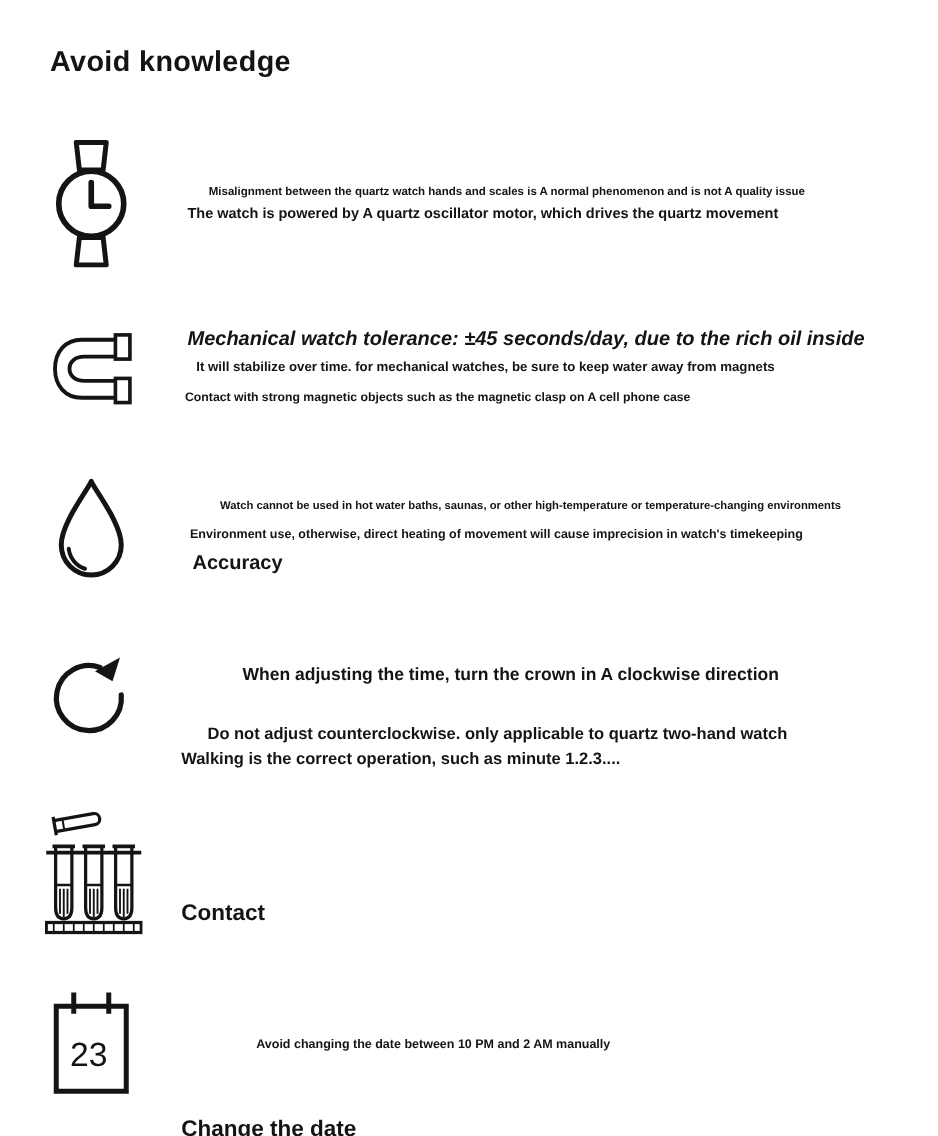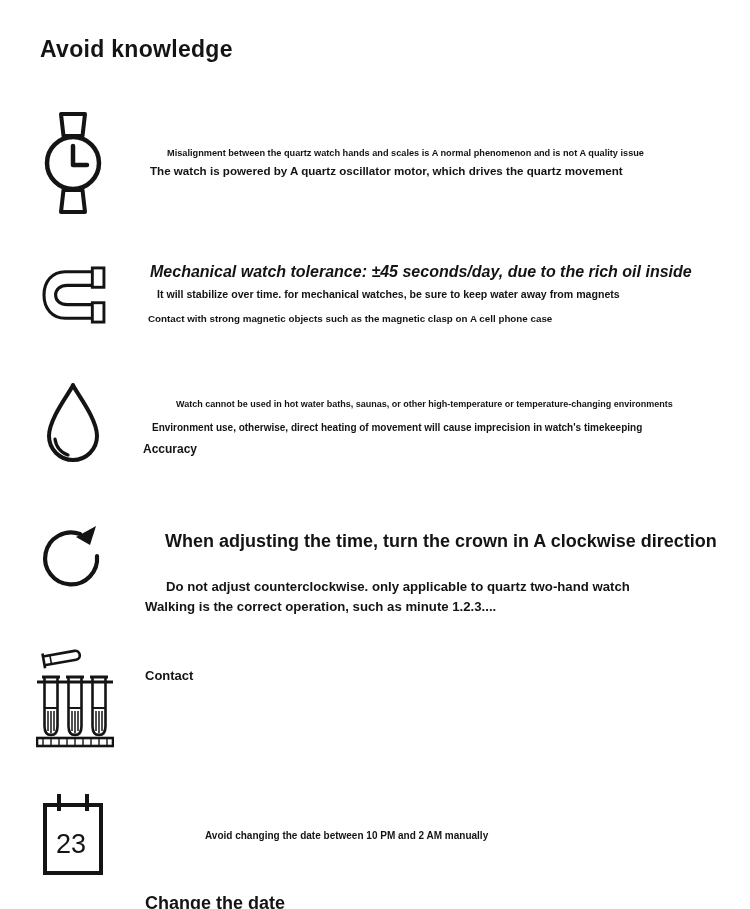--- a/index.html
+++ b/index.html
@@ -15,26 +15,26 @@
   .i4 { left:40px; top:520px; }
   .i5 { left:36px; top:644px; }
   .i6 { left:42px; top:789px; }
   .s1l1 { left:167px; top:148px; font-size:9.2px; }
   .s1l2 { left:150px; top:164px; font-size:11.6px; }
   .s2l1 { left:150px; top:263px; font-size:16px;font-style:italic; }
   .s2l2 { left:157px; top:288px; font-size:10.6px; }
   .s2l3 { left:148px; top:313px; font-size:9.8px; }
   .s3l1 { left:140px; top:399px; font-size:9px;margin-left:36px; }
   .s3l2 { left:152px; top:422px; font-size:10px;text-align:right; }
-  .s3l3 { left:143px; top:442px; font-size:12px; }
-  .s4l1 { left:165px; top:531px; font-size:18px; }
+  .s3l3 { left:154px; top:442px; font-size:16px; }
+  .s4l1 { left:194px; top:531px; font-size:14px; }
   .s4l2 { left:145px; top:555px; font-size:13.2px;margin-top:44px; }
   .s4l3 { left:150px; top:579px; font-size:13.2px;margin-left:16px; }
   .s5l1 { left:152px; top:680px; font-size:10.6px; }
-  .s5l2 { left:145px; top:668px; font-size:13px; }
+  .s5l2 { left:145px; top:720px; font-size:18px; }
   .s6l1 { left:205px; top:830px; font-size:10px; }
   .s6l2 { left:145px; top:845px; font-size:18px;margin-top:48px; }
 </style>
 </head>
 <body>
 
 <div class="canvas">
 
   <div class="abs title">Avoid knowledge</div>
 

